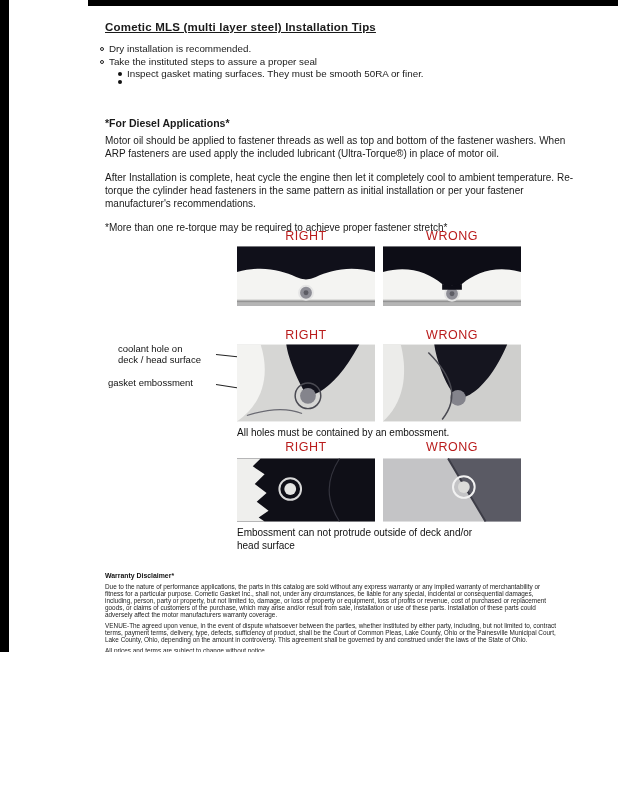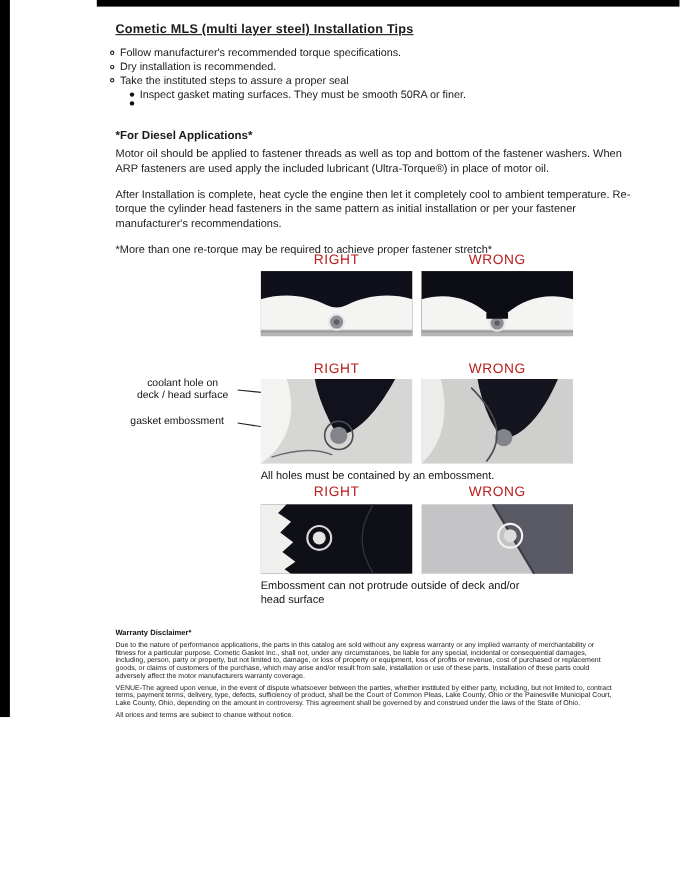--- a/index.html
+++ b/index.html
@@ -28,21 +28,21 @@
 
   .figure { position:absolute; width:138px; }
   .row1-f { top:246px; height:60px; }
   .row2-f { top:344px; height:78px; }
   .row3-f { top:458px; height:64px; }
   .figure svg { display:block; width:100%; height:100%; }
 
   .fig-caption { position:absolute; left:237px; font-size:10px; color:#111; }
   .cap1 { top:312px; } .cap2 { top:427px;text-align:center; } .cap3 { top:527px; width:250px; line-height:12.5px; }
 
-  .callout { position:absolute; font-size:9.5px; line-height:10.5px; text-align:center; color:#111; }
+  .callout { position:absolute; font-size:9.5px; line-height:10.5px; text-align:left; color:#111; }
   .callout-coolant { left:118px; top:344px; width:96px; white-space:pre-line; }
   .callout-emboss  { left:108px; top:378px; width:106px; }
   .callout-line { position:absolute; height:1px; background:#222; transform-origin:left center; }
   .cl1 { left:216px; top:354px; width:48px; transform:rotate(6deg); }
   .cl2 { left:216px; top:384px; width:44px; transform:rotate(9deg); }
 
   .warranty { position:absolute; left:105px; top:572px; width:452px; }
   .warranty h2 { font-size:6.9px; font-weight:bold; margin-bottom:4px; color:#111; }
   .warranty p { font-size:6.4px; line-height:7px; margin-bottom:4px; color:#222; }
 
@@ -51,24 +51,20 @@
 </head>
 <body>
 
 <div class="page">
   <div class="border-left"></div>
   <div class="border-top"></div>
 
   <h1 class="title">Cometic MLS (multi layer steel) Installation Tips</h1>
 
   <div class="tips">
-    <div class="bullet">
-      <span class="marker-o"></span>
-      <span>Follow manufacturer's recommended torque specifications.</span>
-    </div>
     <div class="bullet">
       <span class="marker-o"></span>
       <span>Dry installation is recommended.</span>
     </div>
     <div class="bullet">
       <span class="marker-o"></span>
       <span>Take the instituted steps to assure a proper seal</span>
     </div>
     <div class="bullet sub">
       <span class="marker-dot"></span>

